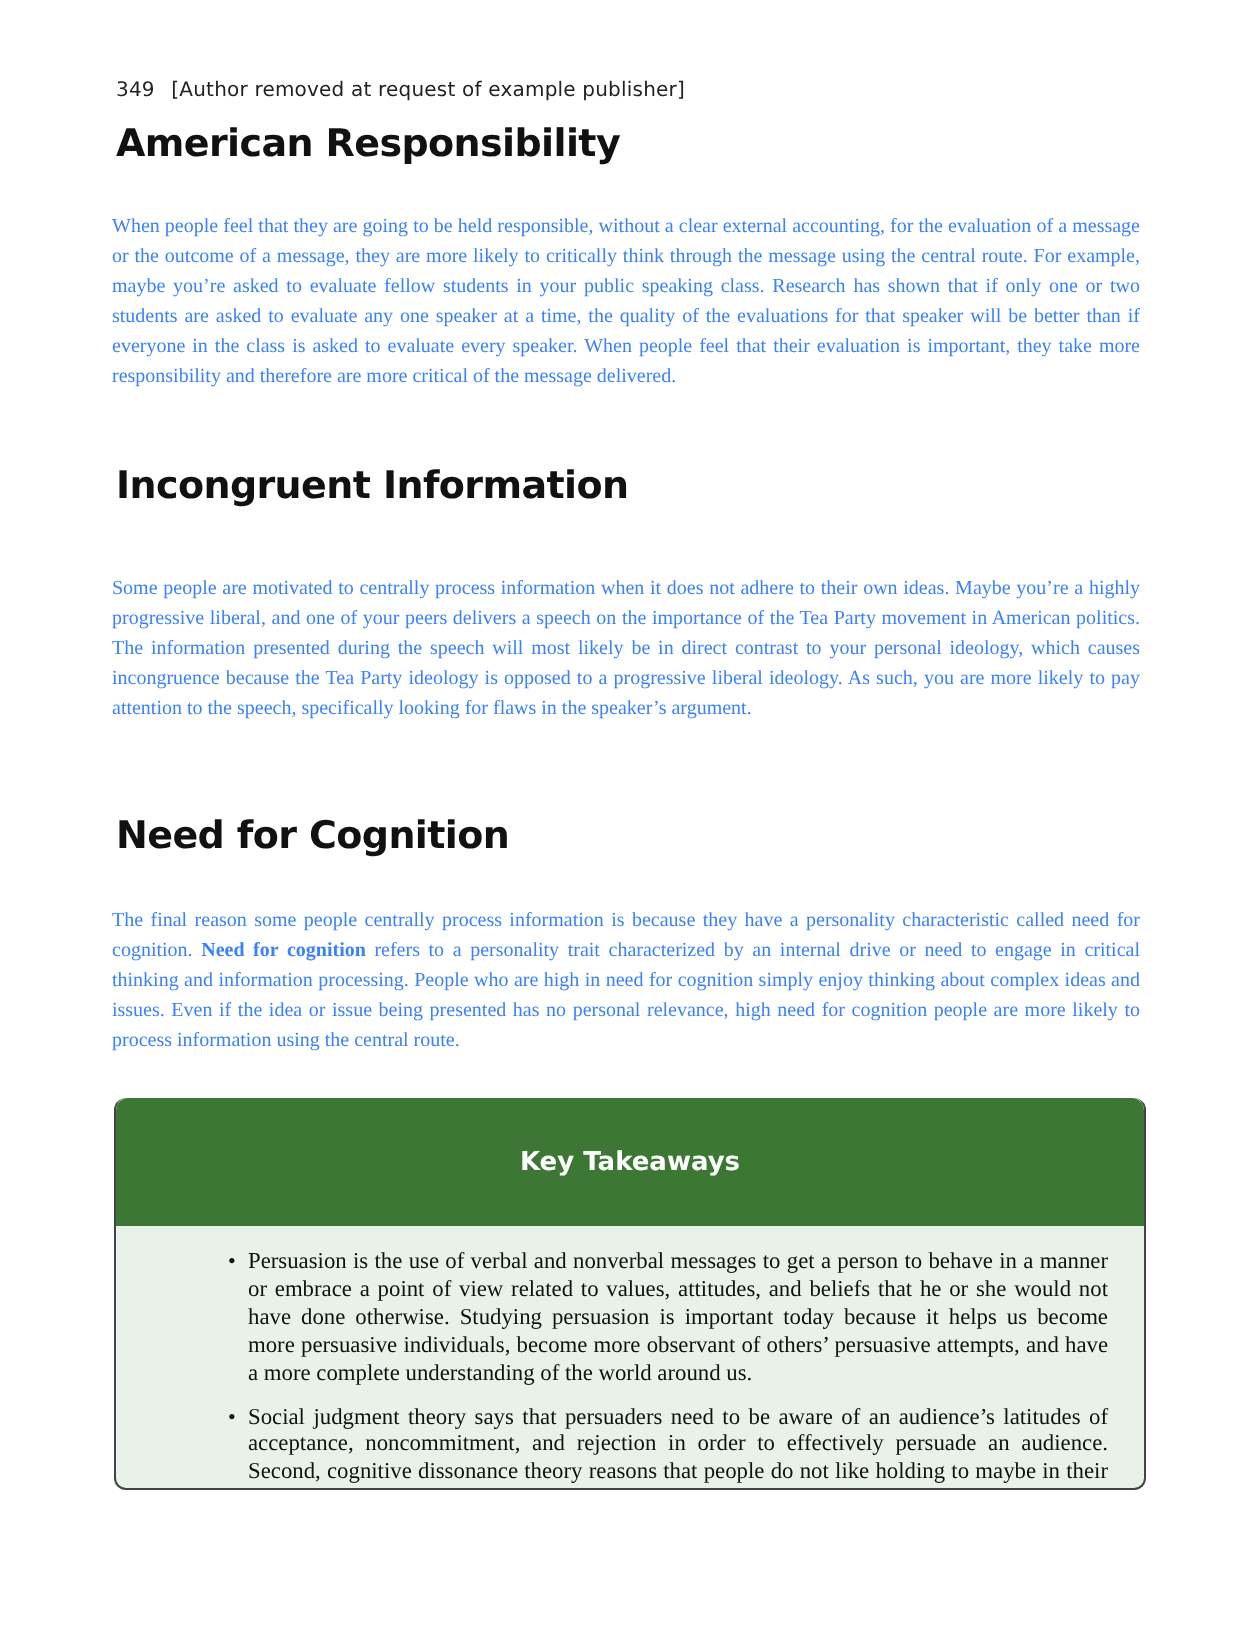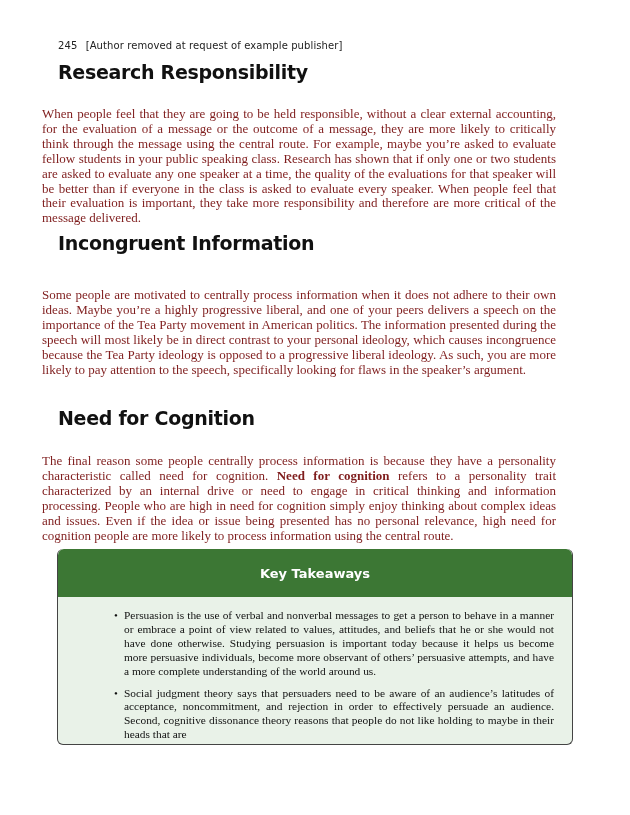--- a/index.html
+++ b/index.html
@@ -9,36 +9,36 @@
       font-family: "DejaVu Sans", sans-serif; font-size: 10px; color: #222;
       letter-spacing: 0.1px;
     }
     .page-header .num { margin-right: 5px; }
     h2 {
       position: absolute; left: 58px; margin: 0;
       font-family: "DejaVu Sans", sans-serif; font-weight: bold;
       font-size: 19px; color: #111; letter-spacing: -0.3px;
     }
     .para {
-      position: absolute; left: 42px; width: 514px; margin: 0;
-      font-family: "Liberation Serif", serif; font-size: 13px; line-height: 14.9px;
-      color: #7f1d1d; text-align: justify; hyphens: auto;
+      position: absolute; left: 56px; width: 514px; margin: 0;
+      font-family: "Liberation Serif", serif; font-size: 10px; line-height: 14.9px;
+      color: #3b82f6; text-align: justify; hyphens: auto;
     }
     .para b { font-weight: bold; }
     .takeaways {
       position: absolute; left: 57px; top: 549px; width: 516px; height: 196px;
       box-sizing: border-box;
       border-radius: 6px;
       background: #e9f2e8;
       border: 1px solid #444;
       border-top: none;
       overflow: hidden;
     }
     .takeaways-header {
-      height: 48px; background: #3c7734;
+      height: 64px; background: #3c7734;
       display: flex; align-items: center; justify-content: center;
       border-radius: 6px 6px 0 0;
     }
     .takeaways-title {
       font-family: "DejaVu Sans", sans-serif; font-size: 13px; font-weight: bold;
       color: #ffffff;
     }
     .takeaways ul {
       margin: 12px 0 0 0; padding: 0 0 0 66px; width: 430px;
       list-style: none;
@@ -49,25 +49,25 @@
       color: #111; text-align: justify; margin-bottom: 8px;
     }
     .takeaways li .bullet {
       position: absolute; left: -10px; top: 0; font-size: 11px;
     }
   </style>
 </head>
 <body>
 
 <div class="page-header">
-  <span class="num">245</span>
+  <span class="num">349</span>
   <span>[Author removed at request of example publisher]</span>
 </div>
 
-<h2 style="top:61px;">Research Responsibility</h2>
+<h2 style="top:61px;">American Responsibility</h2>
 <p class="para" style="top:107px;">When people feel that they are going to be held responsible, without a clear external accounting, for the evaluation of a message or the outcome of a message, they are more likely to critically think through the message using the central route. For example, maybe you’re asked to evaluate fellow students in your public speaking class. Research has shown that if only one or two students are asked to evaluate any one speaker at a time, the quality of the evaluations for that speaker will be better than if everyone in the class is asked to evaluate every speaker. When people feel that their evaluation is important, they take more responsibility and therefore are more critical of the message delivered.</p>
 
 <h2 style="top:232px;">Incongruent Information</h2>
 <p class="para" style="top:288px;">Some people are motivated to centrally process information when it does not adhere to their own ideas. Maybe you’re a highly progressive liberal, and one of your peers delivers a speech on the importance of the Tea Party movement in American politics. The information presented during the speech will most likely be in direct contrast to your personal ideology, which causes incongruence because the Tea Party ideology is opposed to a progressive liberal ideology. As such, you are more likely to pay attention to the speech, specifically looking for flaws in the speaker’s argument.</p>
 
 <h2 style="top:407px;">Need for Cognition</h2>
 <p class="para" style="top:454px;"><span>The final reason some people centrally process information is because they have a personality characteristic called need for cognition. </span><b>Need for cognition</b><span> refers to a personality trait characterized by an internal drive or need to engage in critical thinking and information processing. People who are high in need for cognition simply enjoy thinking about complex ideas and issues. Even if the idea or issue being presented has no personal relevance, high need for cognition people are more likely to process information using the central route.</span></p>
 
 <div class="takeaways">
   <div class="takeaways-header">

